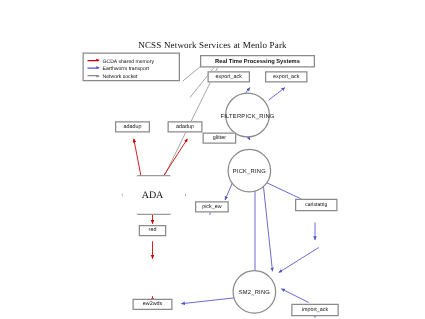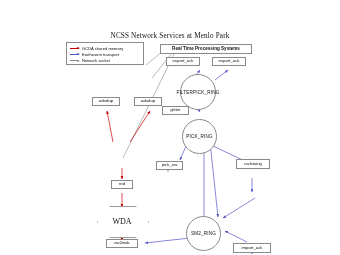--- a/index.html
+++ b/index.html
@@ -148,27 +148,27 @@
   <div class="node box" style="left:134px;top:65px;width:28px;height:9px;font-size:4.3px;">adadup</div>
 
   <div class="node box" style="left:162px;top:74px;width:27px;height:9px;font-size:4.3px;">glitter</div>
 
   <div class="node ring" style="left:182px;top:87px;width:35px;height:35px;">PICK_RING</div>
 
   <div class="node box" style="left:156px;top:129px;width:27px;height:9px;font-size:4.3px;">pick_ew</div>
 
   <div class="node box" style="left:236px;top:127px;width:34px;height:10px;font-size:4.1px;">carlstatrig</div>
 
+  <div class="hexwrap" style="left:97px;top:108px;width:50px;height:30px;">
+    <div class="hex" style="width:100%;height:100%;"></div>
+    <div class="hexlabel">ADA</div>
+  </div>
 
   <div class="node box" style="left:111px;top:148px;width:22px;height:9px;font-size:4.3px;">red</div>
 
-  <div class="hexwrap" style="left:97px;top:174px;width:50px;height:30px;">
-    <div class="hex" style="width:100%;height:100%;"></div>
-    <div class="hexlabel">WDA</div>
-  </div>
 
   <div class="node box" style="left:106px;top:207px;width:32px;height:9px;font-size:4.3px;">ew2wds</div>
 
   <div class="node ring" style="left:186px;top:184px;width:35px;height:35px;">SM2_RING</div>
 
   <div class="node box" style="left:233px;top:211px;width:38px;height:10px;font-size:4.3px;">import_ack</div>
 
   <div class="node box" style="left:233px;top:228px;width:38px;height:22px;font-size:4.1px;padding:1px;">picks from remote EW nodes</div>
 
   <div class="node box" style="left:72px;top:231px;width:47px;height:20px;font-size:4.1px;padding:1px;">waveforms from acquisition machines</div>

